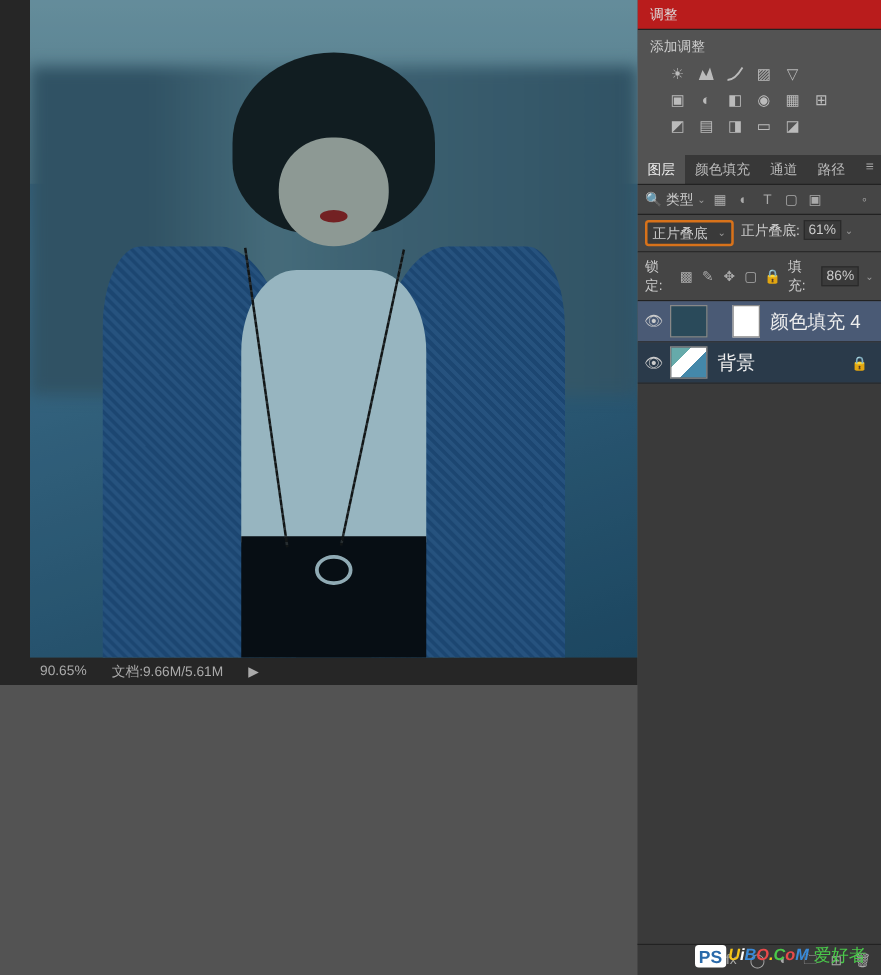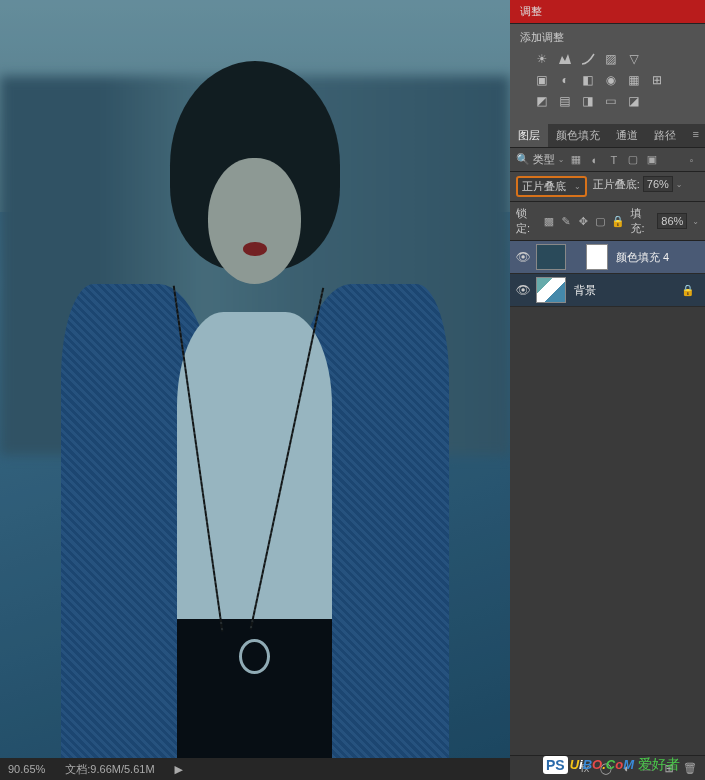--- a/index.html
+++ b/index.html
@@ -1,17 +1,17 @@
 <!DOCTYPE html>
 <html><head>
 <meta charset="utf-8">
 <style>
 * { margin: 0; padding: 0; box-sizing: border-box; font-family: "Microsoft YaHei", Arial, sans-serif; }
 body { width: 705px; height: 780px; background: #535353; display: flex; overflow: hidden; position: relative; }
-.canvas-area { width: 510px; height: 780px; background: #262626; display: flex; flex-direction: column; }
+.canvas-area { width: 510px; height: 548px; background: #262626; display: flex; flex-direction: column; padding-left: 24px; }
 .canvas { flex: 1; position: relative; overflow: hidden; }
 .image-placeholder { width: 100%; height: calc(100% - 22px); background: linear-gradient(160deg, #3a6a85 0%, #5a8aa5 30%, #4a7a95 50%, #2a5a75 100%); position: relative; }
 .photo-sim { position: absolute; inset: 0; }
 .sky { position: absolute; top: 0; left: 0; right: 0; height: 28%; background: linear-gradient(#9ab5bd, #7a9aa5); }
 .buildings { position: absolute; top: 10%; left: 0; right: 0; height: 50%; background: linear-gradient(90deg, #4a6a7a 20%, #6a8a95 40%, #5a7a88 60%, #4a6a7a 100%); filter: blur(6px); }
 .person { position: absolute; top: 8%; left: 12%; width: 76%; height: 92%; }
 .hair { position: absolute; top: 0; left: 28%; width: 44%; height: 30%; background: #1a2528; border-radius: 50% 50% 40% 40%; }
 .face { position: absolute; top: 14%; left: 38%; width: 24%; height: 18%; background: #d8c5b5; border-radius: 48% 48% 50% 50%; }
 .lips { position: absolute; top: 26%; left: 47%; width: 6%; height: 2%; background: #b02a2a; border-radius: 50%; }
 .shirt { position: absolute; top: 36%; left: 30%; width: 40%; height: 45%; background: #e8eaea; border-radius: 30% 30% 0 0; }
@@ -43,25 +43,25 @@
 .lock-row { display: flex; align-items: center; gap: 5px; padding: 4px 6px; background: #454545; border-bottom: 1px solid #222; font-size: 11px; }
 .lock-ic { width: 14px; height: 14px; display: flex; align-items: center; justify-content: center; color: #aaa; }
 .layer-list { flex: 1; background: #3a3a3a; }
 .layer-item { display: flex; align-items: center; padding: 3px 4px; border-bottom: 1px solid #2a2a2a; gap: 4px; }
 .layer-item.sel { background: #4a5a75; }
 .eye { width: 18px; height: 18px; display: flex; align-items: center; justify-content: center; color: #ccc; font-size: 12px; cursor: pointer; }
 .thumb { width: 30px; height: 26px; border: 1px solid #888; background: #2a4a5a; }
 .thumb.bg { background: linear-gradient(135deg,#6aa 30%,#fff 30% 60%,#48a 60%); }
 .link-col { width: 12px; }
 .mask { width: 22px; height: 26px; background: #fff; border: 1px solid #888; }
-.layer-name { font-size: 11px; color: #eee; padding-left: 4px; }
+.layer-name { font-size: 15px; color: #eee; padding-left: 4px; }
 .layer-item.bg-row { background: #2a3a4a; }
 .panel-footer { display: flex; justify-content: flex-end; gap: 3px; padding: 4px 6px; background: #383838; border-top: 1px solid #222; }
 .ft-ic { width: 18px; height: 16px; display: flex; align-items: center; justify-content: center; color: #aaa; cursor: pointer; font-size: 11px; }
-.watermark { position: absolute; right: 25px; bottom: 6px; display: flex; align-items: center; gap: 2px; font-size: 13px; z-index: 10; }
+.watermark { position: absolute; right: 12px; bottom: 6px; display: flex; align-items: flex-start; gap: 2px; font-size: 13px; z-index: 10; }
 .wm-ps { background: #fff; color: #2a6aaa; font-weight: bold; padding: 1px 3px; border-radius: 3px; font-size: 14px; }
 .wm-text { font-family: serif; font-style: italic; font-weight: bold; }
 .wm-u { color: #f5c518; } .wm-i { color: #fff; } .wm-b { color: #3a8ad8; } .wm-o { color: #e84a4a; } .wm-dot { color: #f5c518; } .wm-c { color: #4ac84a; } .wm-m { color: #3a8ad8; }
 .wm-ch { color: #4ac84a; font-size: 14px; margin-left: 2px; }
 .chev { font-size: 8px; color: #999; }
 svg { display: block; }
 </style>
 </head>
 <body>
 
@@ -155,21 +155,21 @@
     <span class="tb-ic" style="margin-left:auto">◦</span>
   </div>
 
   <div class="blend-row">
     <div class="blend-box">
       <span>正片叠底</span>
       <span class="chev">⌄</span>
     </div>
     <div class="opacity-section">
       <span>正片叠底:</span>
-      <span class="opacity-val"><span>76%</span></span>
+      <span class="opacity-val"><span>61%</span></span>
       <span class="chev">⌄</span>
     </div>
   </div>
 
   <div class="lock-row">
     <span>锁定:</span>
     <span class="lock-ic">▩</span>
     <span class="lock-ic">✎</span>
     <span class="lock-ic">✥</span>
     <span class="lock-ic">▢</span>

